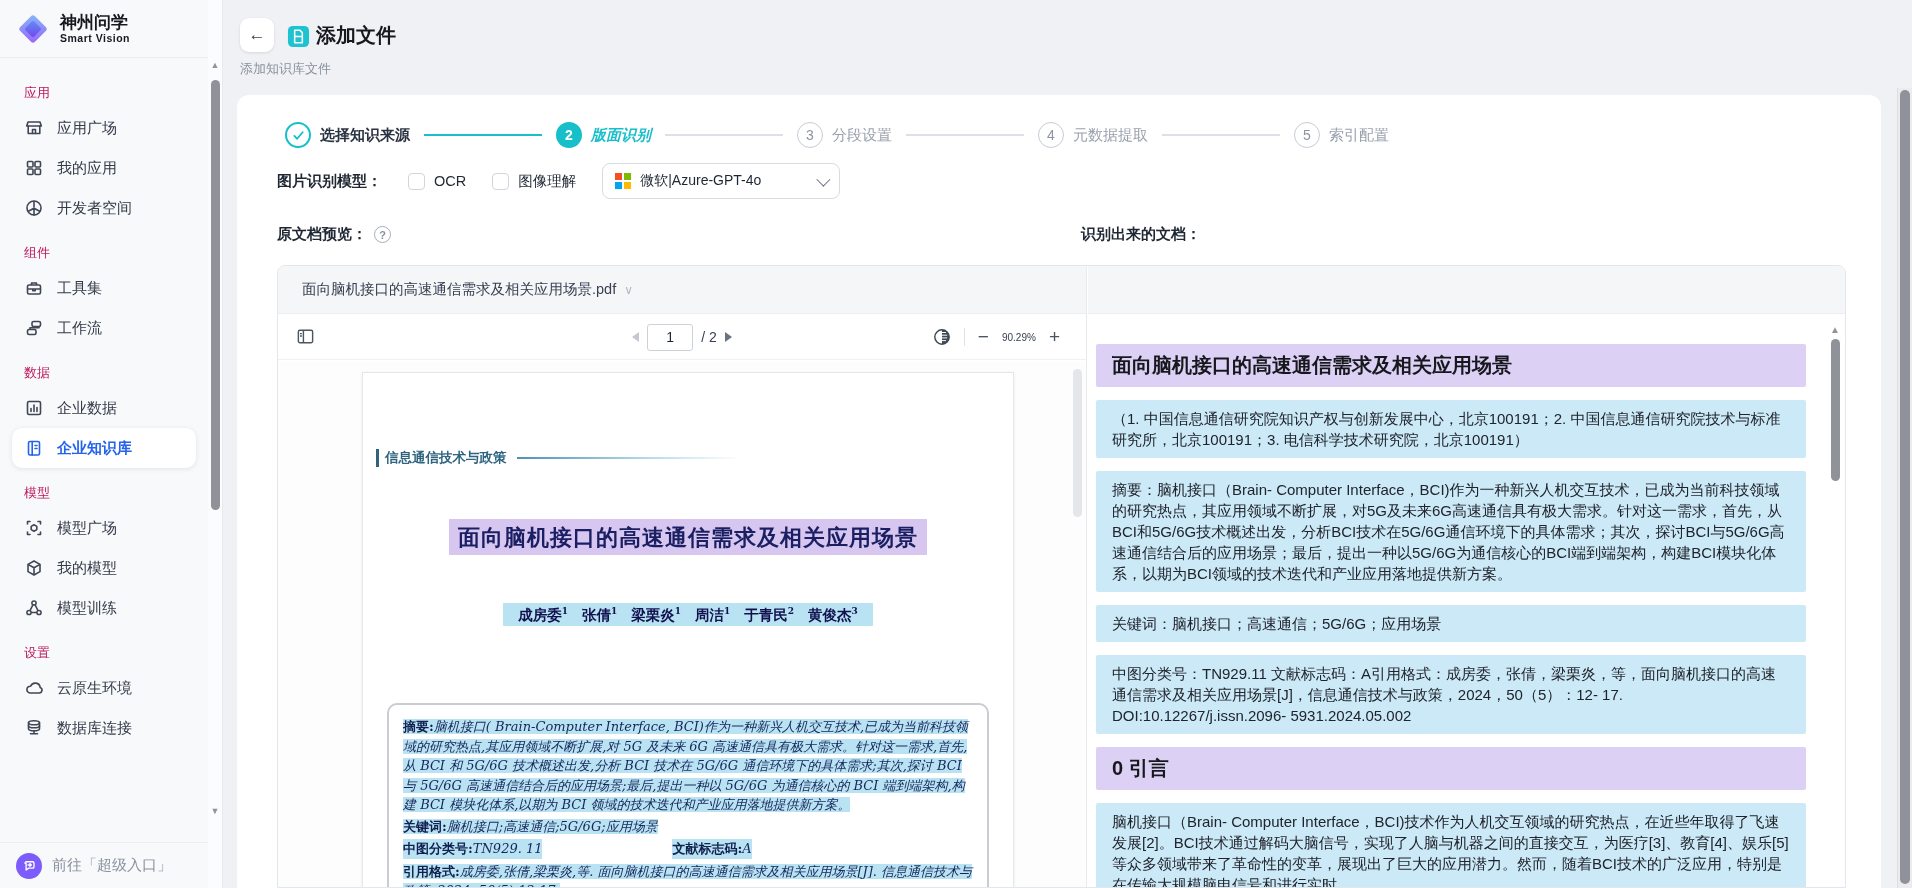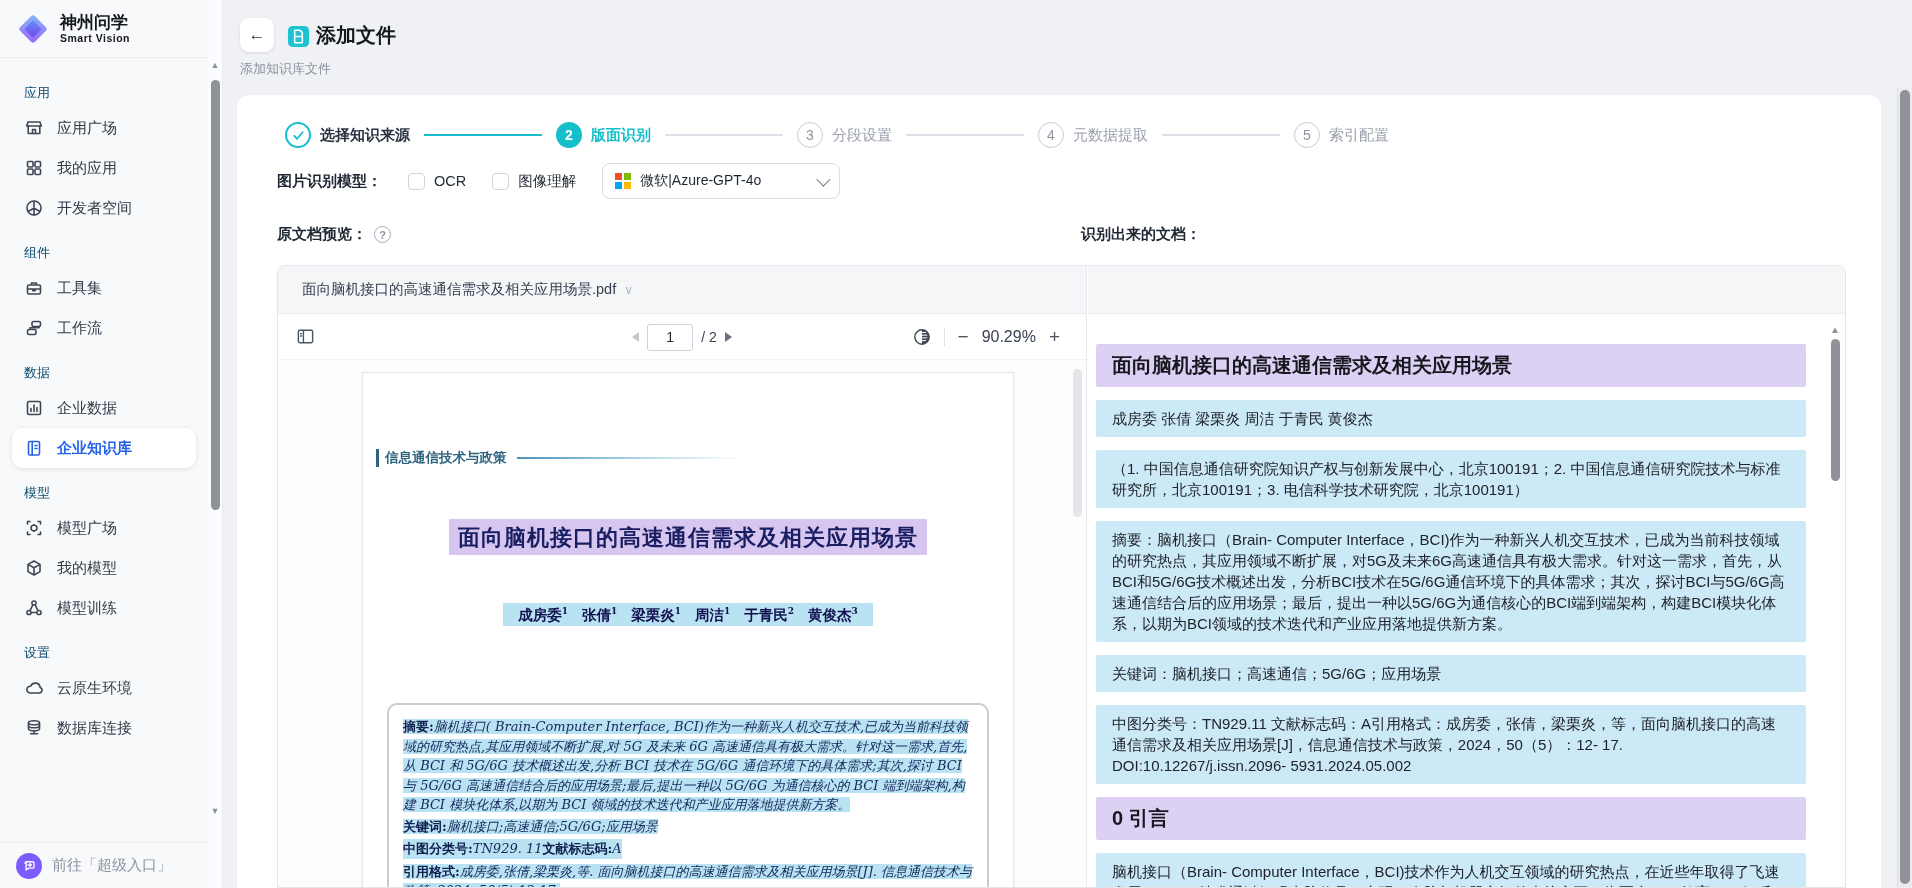--- a/index.html
+++ b/index.html
@@ -4,21 +4,21 @@
 <style>
   * { margin:0; padding:0; box-sizing:border-box; }
   html,body { width:1912px; height:888px; overflow:hidden; font-family:"Liberation Sans",sans-serif; background:#eff1f5; color:#27303f; }
 
   
   .sidebar { position:absolute; left:0; top:0; width:208px; height:888px; background:#f8f9fb; }
   .logo-row { height:58px; display:flex; align-items:center; gap:8px; padding:0 14px; border-bottom:1px solid #ededf0; }
   .logo-title { font-size:17px; font-weight:800; color:#15181e; line-height:19px; }
   .logo-sub { font-size:10.5px; font-weight:700; color:#15181e; letter-spacing:.5px; }
   .nav { padding:10px 12px 0 12px; }
-  .grp-label { font-size:13px; color:#0c4a6e; margin:16px 12px 6px 12px; }
+  .grp-label { font-size:13px; color:#be185d; margin:16px 12px 6px 12px; }
   .item { height:40px; display:flex; align-items:center; gap:13px; padding:0 12px; border-radius:10px; font-size:15px; color:#333b49; cursor:pointer; }
   .item svg { flex:0 0 auto; }
   .item.active { background:#ffffff; color:#2563eb; font-weight:700; box-shadow:0 1px 5px rgba(30,41,59,.10); }
   .item.active svg * { stroke:#2563eb; }
   .side-footer { position:absolute; left:0; right:0; bottom:0; height:46px; border-top:1px solid #ededf0; display:flex; align-items:center; gap:10px; padding:0 16px; font-size:15px; color:#8a91a0; background:#f8f9fb; cursor:pointer; }
   .super-ic { width:26px; height:26px; border-radius:50%; background:#7c5cfa; display:flex; align-items:center; justify-content:center; }
 
   
   .side-scroll { position:absolute; left:208px; top:0; width:15px; height:888px; background:#fbfcfd; border-right:1px solid #e7e9ed; }
   .side-scroll .arr { position:absolute; left:2px; width:10px; font-size:9px; color:#8f939b; text-align:center; }
@@ -34,21 +34,21 @@
   .card { position:absolute; left:13px; top:95px; width:1644px; height:793px; background:#fff; border-radius:12px 12px 0 0; }
 
   
   .stepper { position:absolute; left:48px; top:27px; display:flex; align-items:center; }
   .stp { display:flex; align-items:center; gap:9px; }
   .stp .c { width:26px; height:26px; border-radius:50%; display:flex; align-items:center; justify-content:center; font-size:14px; }
   .stp.done .c { border:2px solid #17bfca; color:#17bfca; }
   .stp.active .c { background:#17bfca; color:#fff; font-weight:700; }
   .stp.todo .c { border:1.5px solid #c6ccd5; color:#8c93a0; }
   .stp .lb { font-size:15px; font-weight:600; color:#2b3342; white-space:nowrap; }
-  .stp.active .lb { color:#17bfca; }
+  .stp.active .lb { color:#17bfca;font-style:italic; }
   .stp.todo .lb { color:#9aa1ad; font-weight:500; }
   .conn { width:118px; height:2px; background:#dde0e6; margin:0 14px; }
   .conn.teal { background:#17bfca; }
 
   
   .model-row { position:absolute; left:40px; top:68px; height:36px; display:flex; align-items:center; gap:26px; }
   .mr-label { font-size:15px; font-weight:700; color:#1f2733; }
   .chk { display:flex; align-items:center; gap:9px; font-size:14.5px; color:#1f2733; cursor:pointer; }
   .box { width:17px; height:17px; border:1.5px solid #d0d5dd; border-radius:4px; background:#fff; }
   .select { height:36px; min-width:238px; background:#fff; border:1px solid #d7dbe2; border-radius:8px; display:flex; align-items:center; gap:9px; padding:0 12px; font-size:14px; color:#1f2733; cursor:pointer; }
@@ -68,41 +68,41 @@
   .tgl { position:absolute; left:18px; top:13px; cursor:pointer; }
   .pager { position:absolute; left:0; right:0; top:0; height:46px; display:flex; align-items:center; justify-content:center; gap:8px; }
   .tri { width:0; height:0; border-top:5px solid transparent; border-bottom:5px solid transparent; cursor:pointer; }
   .tri.l { border-right:7px solid #c4c8cf; }
   .tri.r { border-left:7px solid #6b7280; }
   .pg-in { width:46px; height:27px; border:1px solid #cdd2d9; border-radius:3px; text-align:center; font-size:14px; color:#1f2733; font-family:"Liberation Sans",sans-serif; }
   .pg-total { font-size:14px; color:#374151; }
   .zoomgrp { position:absolute; right:26px; top:0; height:46px; display:flex; align-items:center; gap:13px; }
   .zsep { width:1px; height:18px; background:#dfe2e7; }
   .zbtn { font-size:19px; color:#4b5563; cursor:pointer; line-height:18px; }
-  .zpct { font-size:16px; color:#374151; }
+  .zpct { font-size:10px; color:#374151; }
   .pdf-area { position:absolute; left:0; top:95px; right:0; bottom:0; background:#fdfdfe; }
   .pdf-scroll { position:absolute; right:4px; top:8px; width:9px; height:148px; background:#e5e6ea; border-radius:5px; }
 
   
   .page { position:absolute; left:84px; top:11px; width:652px; height:560px; background:#fff; border:1px solid #e4e6ea; box-shadow:0 1px 4px rgba(30,41,59,.06); font-family:"DejaVu Serif","Liberation Serif",serif; }
   .jheader { position:absolute; left:13px; top:76px; right:20px; display:flex; align-items:center; gap:10px; }
   .jh-txt { font-size:13.5px; font-weight:700; color:#2e647f; border-left:3px solid #2e647f; padding-left:6px; white-space:nowrap; }
   .jh-line { width:225px; height:2px; background:linear-gradient(90deg,#4a93b8,#b9dcec 60%,rgba(255,255,255,0)); }
   .p-title { position:absolute; left:0; right:0; top:150px; text-align:center; }
   .p-title span { background:#d7c6ef; color:#1a1f63; font-size:22px; font-weight:700; padding:5px 9px; letter-spacing:1px; }
   .p-authors { position:absolute; left:0; right:0; top:232px; text-align:center; }
   .p-authors span.wrap { background:#b9e2f3; color:#11114e; font-size:14.5px; font-weight:700; padding:3px 8px; }
   .p-authors sup { font-size:9px; }
   .p-authors b { margin:8px 7px; }
   .p-affil { position:absolute; left:0; right:0; top:262px; text-align:center; font-size:12.5px; color:#20222b; line-height:20.5px; }
   .p-affil span { background:#b9e2f3; padding:1px 4px; }
   .abs-box { position:absolute; left:24px; right:24px; top:330px; height:260px; border:2.5px solid #c9ccd1; border-radius:10px; padding:12px 14px; font-size:13px; font-style:italic; color:#15265a; line-height:19.5px; }
   .abs-box .hl { background:#b9e2f3; }
   .abs-box b { font-style:normal; font-weight:700; color:#10204f; }
-  .clc-row { display:flex; }
+  .clc-row { display:flex; gap:130px; }
   
   .v-right { position:absolute; left:810px; top:0; right:0; height:100%; }
   .r-head { height:48px; background:#f5f6f8; border-bottom:1px solid #ebedf0; }
   .r-content { position:absolute; left:0; right:0; top:48px; bottom:0; padding:30px 39px 0 8px; overflow:hidden; background:#fff; }
   .blk { margin-bottom:13px; padding:8px 16px; font-size:15px; line-height:21px; color:#20242c; border-radius:2px; }
   .blk.blue { background:#cce9f7; }
   .blk.purple { background:#dcd0f5; font-size:20px; font-weight:800; line-height:27px; color:#17181d; }
   .r-scroll-up { position:absolute; right:5px; top:58px; font-size:10px; color:#8f939b; }
   .r-thumb { position:absolute; right:5px; top:73px; width:9px; height:142px; background:#8f9298; border-radius:5px; }
 
@@ -388,21 +388,20 @@
             </div>
           </div>
           <div class="pdf-scroll"></div>
         </div>
       </div>
 
       <div class="v-right">
         <div class="r-head"></div>
         <div class="r-content">
           <div class="blk purple">面向脑机接口的高速通信需求及相关应用场景</div>
-          <div class="blk blue">成房委 张倩 梁栗炎 周洁 于青民 黄俊杰</div>
           <div class="blk blue">（1. 中国信息通信研究院知识产权与创新发展中心，北京100191；2. 中国信息通信研究院技术与标准研究所，北京100191；3. 电信科学技术研究院，北京100191）</div>
           <div class="blk blue">摘要：脑机接口（Brain- Computer Interface，BCI)作为一种新兴人机交互技术，已成为当前科技领域的研究热点，其应用领域不断扩展，对5G及未来6G高速通信具有极大需求。针对这一需求，首先，从BCI和5G/6G技术概述出发，分析BCI技术在5G/6G通信环境下的具体需求；其次，探讨BCI与5G/6G高速通信结合后的应用场景；最后，提出一种以5G/6G为通信核心的BCI端到端架构，构建BCI模块化体系，以期为BCI领域的技术迭代和产业应用落地提供新方案。</div>
           <div class="blk blue">关键词：脑机接口；高速通信；5G/6G；应用场景</div>
           <div class="blk blue">中图分类号：TN929.11 文献标志码：A引用格式：成房委，张倩，梁栗炎，等，面向脑机接口的高速通信需求及相关应用场景[J]，信息通信技术与政策，2024，50（5）：12- 17. DOI:10.12267/j.issn.2096- 5931.2024.05.002</div>
           <div class="blk purple">0 引言</div>
           <div class="blk blue">脑机接口（Brain- Computer Interface，BCI)技术作为人机交互领域的研究热点，在近些年取得了飞速发展[2]。BCI技术通过解码大脑信号，实现了人脑与机器之间的直接交互，为医疗[3]、教育[4]、娱乐[5]等众多领域带来了革命性的变革，展现出了巨大的应用潜力。然而，随着BCI技术的广泛应用，特别是在传输大规模脑电信号和进行实时</div>
         </div>
         <div class="r-scroll-up">▲</div>
         <div class="r-thumb"></div>
       </div>

